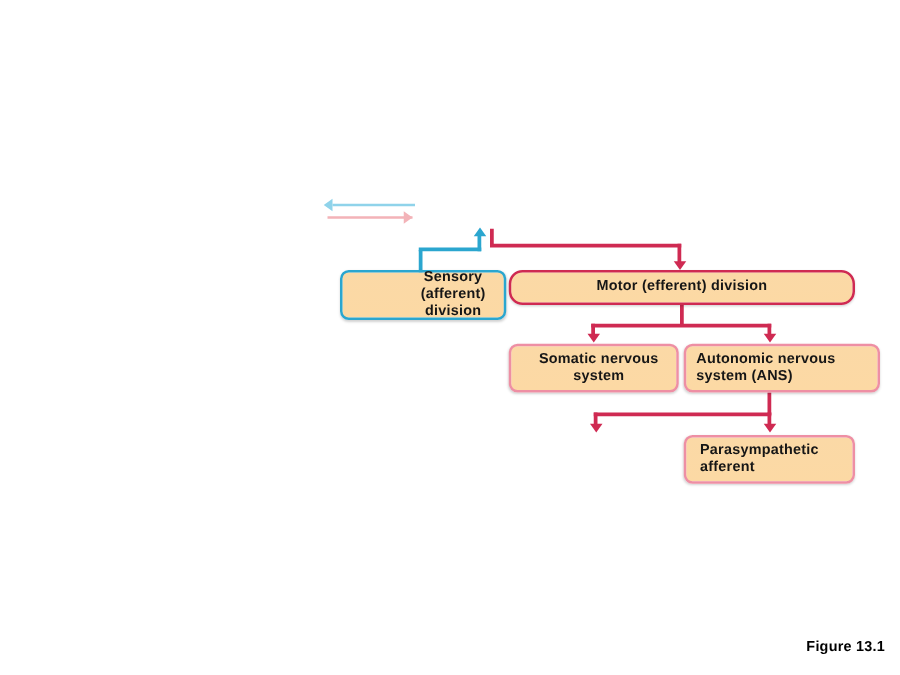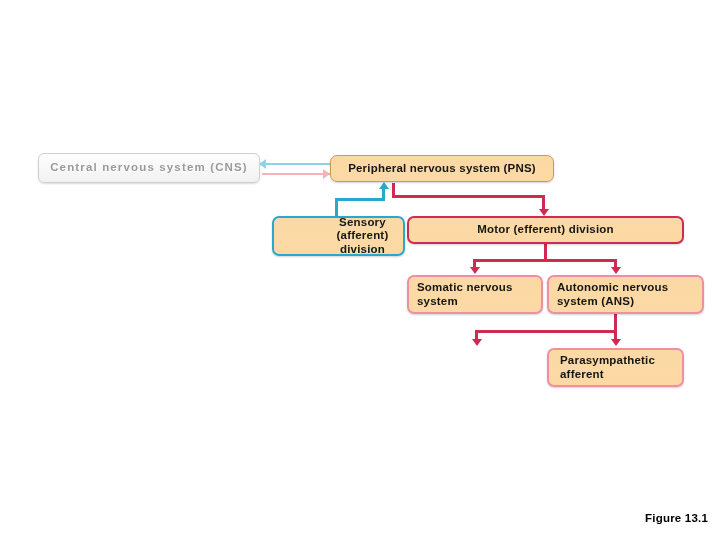--- a/index.html
+++ b/index.html
@@ -93,29 +93,31 @@
     padding-left: 48px;
   }
   #node-sensory .label { text-align: center; }
 
   #node-motor {
     left: 407px;
     top: 216px;
     width: 277px;
     height: 28px;
     justify-content: center;
+    border-radius: 11px;
   }
   #node-motor .label { text-align: center; }
 
   #node-somatic {
     left: 407px;
     top: 275px;
     width: 136px;
     height: 39px;
     padding-left: 8px;
+    text-align: center;
   }
   #node-autonomic {
     left: 547px;
     top: 275px;
     width: 157px;
     height: 39px;
     padding-left: 8px;
   }
   #node-sympathetic {
     left: 410px;
@@ -203,27 +205,21 @@
   <div class="conn crim-line" style="left:614px; top:259px; width:3px; height:10px;"></div>
   <div class="arrow ar-down-crim" style="left:611px; top:267px;"></div>
 
   <div class="conn crim-line" style="left:614px; top:314px; width:3px; height:18px;"></div>
   <div class="conn crim-line" style="left:475px; top:330px; width:142px; height:3px;"></div>
   <div class="conn crim-line" style="left:475px; top:330px; width:3px; height:10px;"></div>
   <div class="arrow ar-down-crim" style="left:472px; top:339px;"></div>
   <div class="conn crim-line" style="left:614px; top:330px; width:3px; height:10px;"></div>
   <div class="arrow ar-down-crim" style="left:611px; top:339px;"></div>
 
-  <div class="node" id="node-cns">
-    <span class="label">Central nervous system (CNS)</span>
-  </div>
-
-  <div class="node peach b-tan" id="node-pns">
-    <span class="label">Peripheral nervous system (PNS)</span>
-  </div>
+
 
   <div class="node peach b-blue" id="node-sensory">
     <span class="label">Sensory (afferent) division</span>
   </div>
 
   <div class="node peach b-crim" id="node-motor">
     <span class="label">Motor (efferent) division</span>
   </div>
 
   <div class="node peach b-pink" id="node-somatic">

